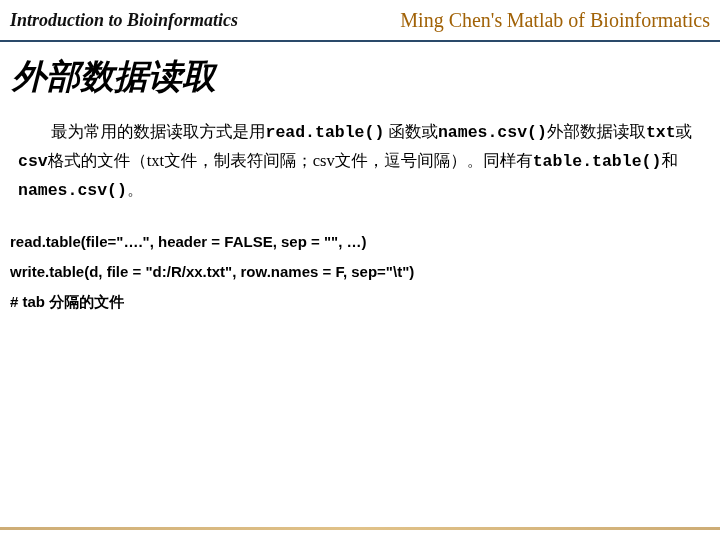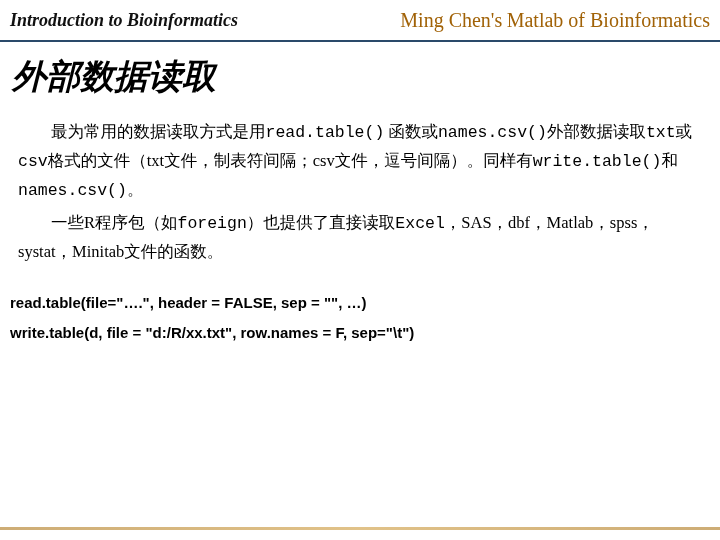--- a/index.html
+++ b/index.html
@@ -53,21 +53,21 @@
     margin: 12px 0 18px 12px;
   }
   .body-text {
     padding: 0 18px;
     font-size: 16.5px;
     line-height: 1.7;
     font-family: "SimSun", serif;
   }
   .body-text p { margin-bottom: 4px; }
   .indent { text-indent: 2em; }
-  .mono { font-family: "Courier New", monospace; font-weight: normal; }
+  .mono { font-family: "Courier New", monospace; font-weight: bold; }
   .code-block {
     padding: 18px 10px 0 10px;
     font-size: 15px;
     line-height: 2.0;
     font-family: Arial, sans-serif;
     font-weight: bold;
   }
   .footer-line {
     position: absolute;
     bottom: 10px;
@@ -88,25 +88,23 @@
       <span class="brand">Ming Chen's</span>
       <span class="brand grey">Matlab of Bioinformatics</span>
     </div>
   </div>
 </div>
 
 <div class="page-title">外部数据读取</div>
 
 <div class="body-text">
   <p class="indent">
-    <span>最为常用的数据读取方式是用</span><span class="mono">read.table()</span><span> 函数或</span><span class="mono">names.csv()</span><span>外部数据读取</span><span class="mono">txt</span><span>或</span><span class="mono">csv</span><span>格式的文件（txt文件，制表符间隔；csv文件，逗号间隔）。同样有</span><span class="mono">write.table()</span><span>和</span><span class="mono">names.csv()</span><span>。</span>
-  </p>
-  <p class="indent">
-    <span>一些R程序包（如</span><span class="mono">foreign</span><span>）也提供了直接读取</span><span class="mono">Excel</span><span>，SAS，dbf，Matlab，spss， systat，Minitab文件的函数。</span>
+    <span>最为常用的数据读取方式是用</span><span class="mono">read.table()</span><span> 函数或</span><span class="mono">names.csv()</span><span>外部数据读取</span><span class="mono">txt</span><span>或</span><span class="mono">csv</span><span>格式的文件（txt文件，制表符间隔；csv文件，逗号间隔）。同样有</span><span class="mono">table.table()</span><span>和</span><span class="mono">names.csv()</span><span>。</span>
   </p>
 </div>
 
 <div class="code-block">
   <div>read.table(file="….", header = FALSE, sep = "", …)</div>
   <div>write.table(d, file = "d:/R/xx.txt", row.names = F, sep="\t")</div>
+  <div># tab 分隔的文件</div>
 </div>
 
 <div class="footer-line"></div>
 
 </body></html>

